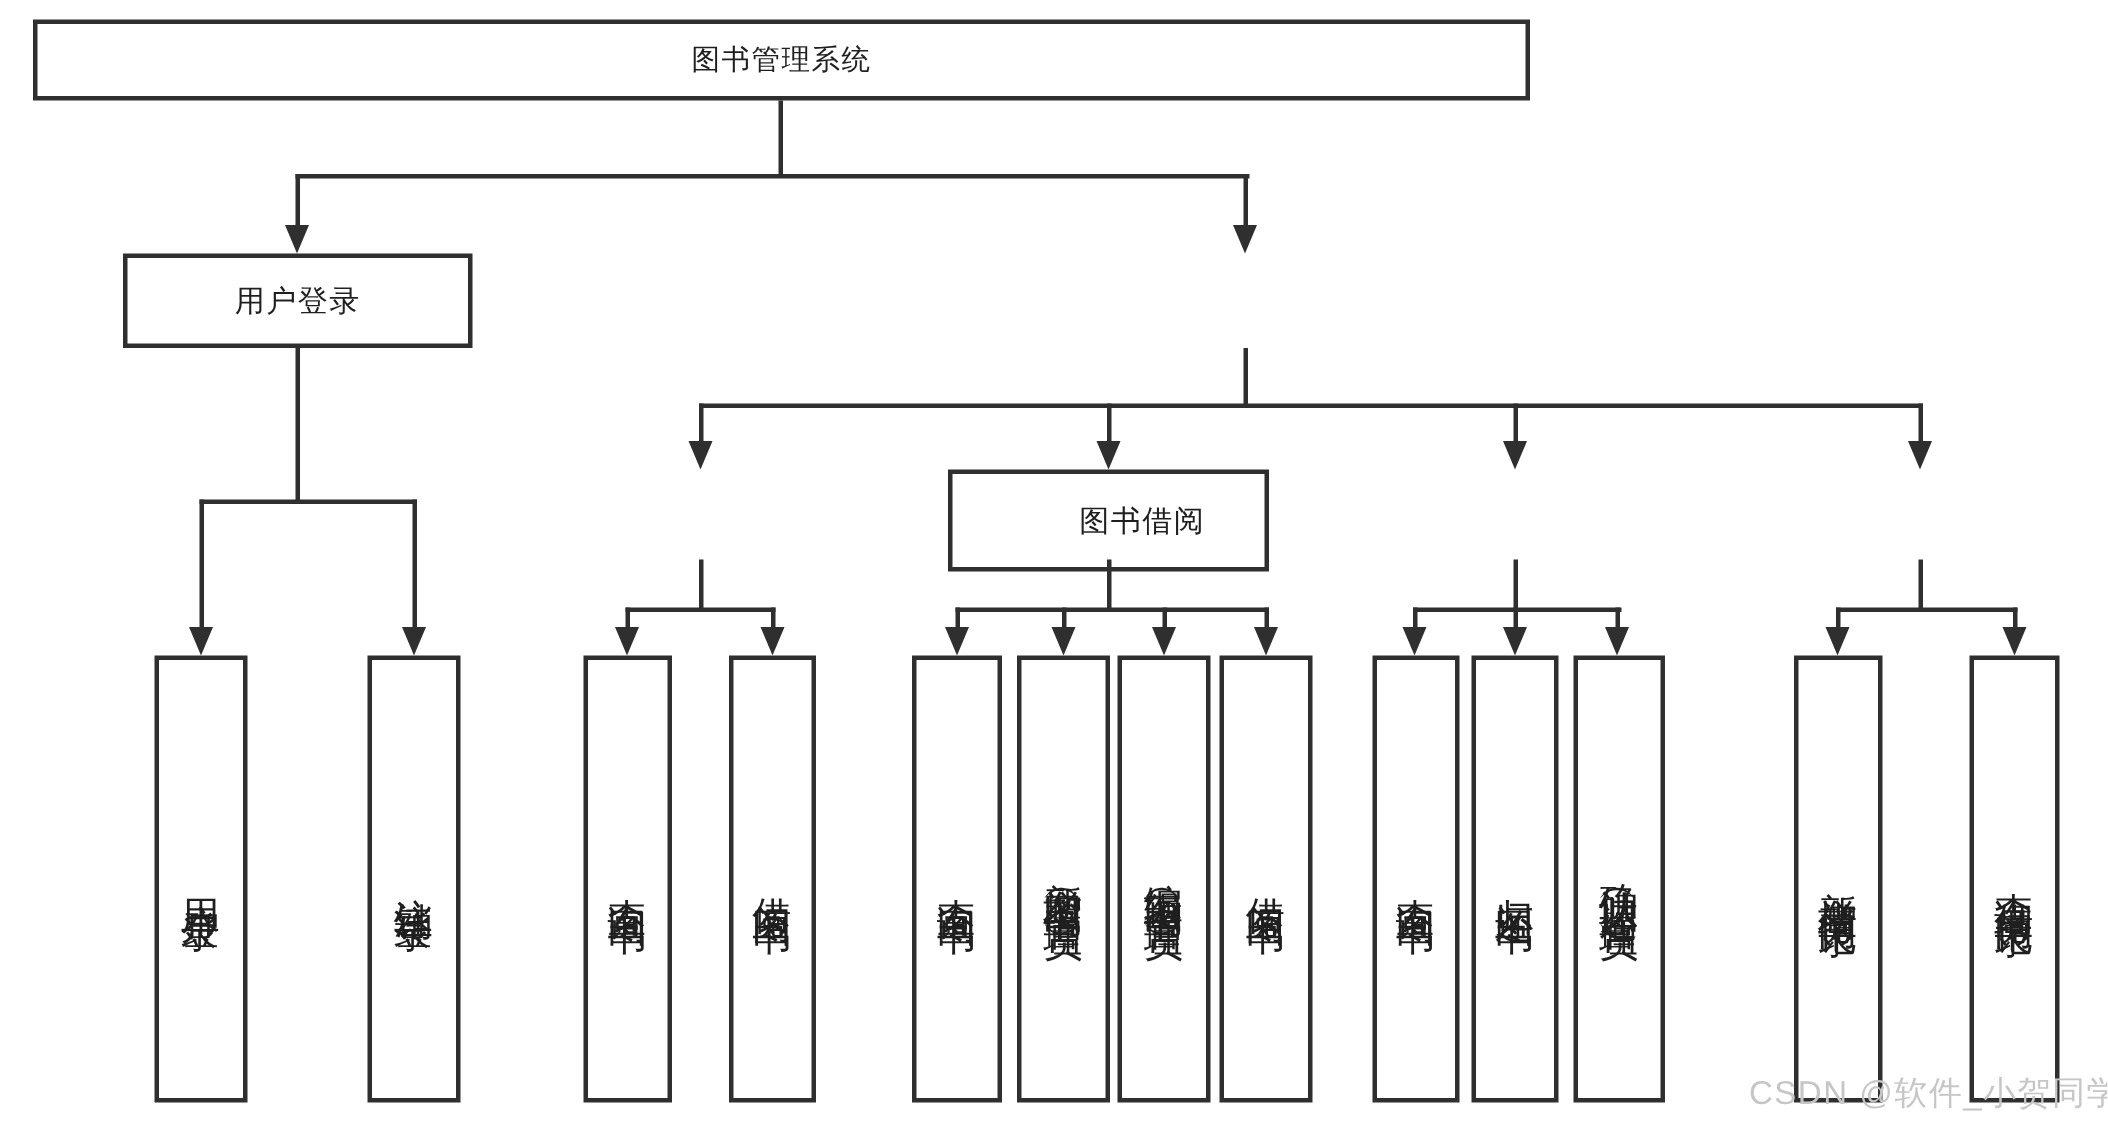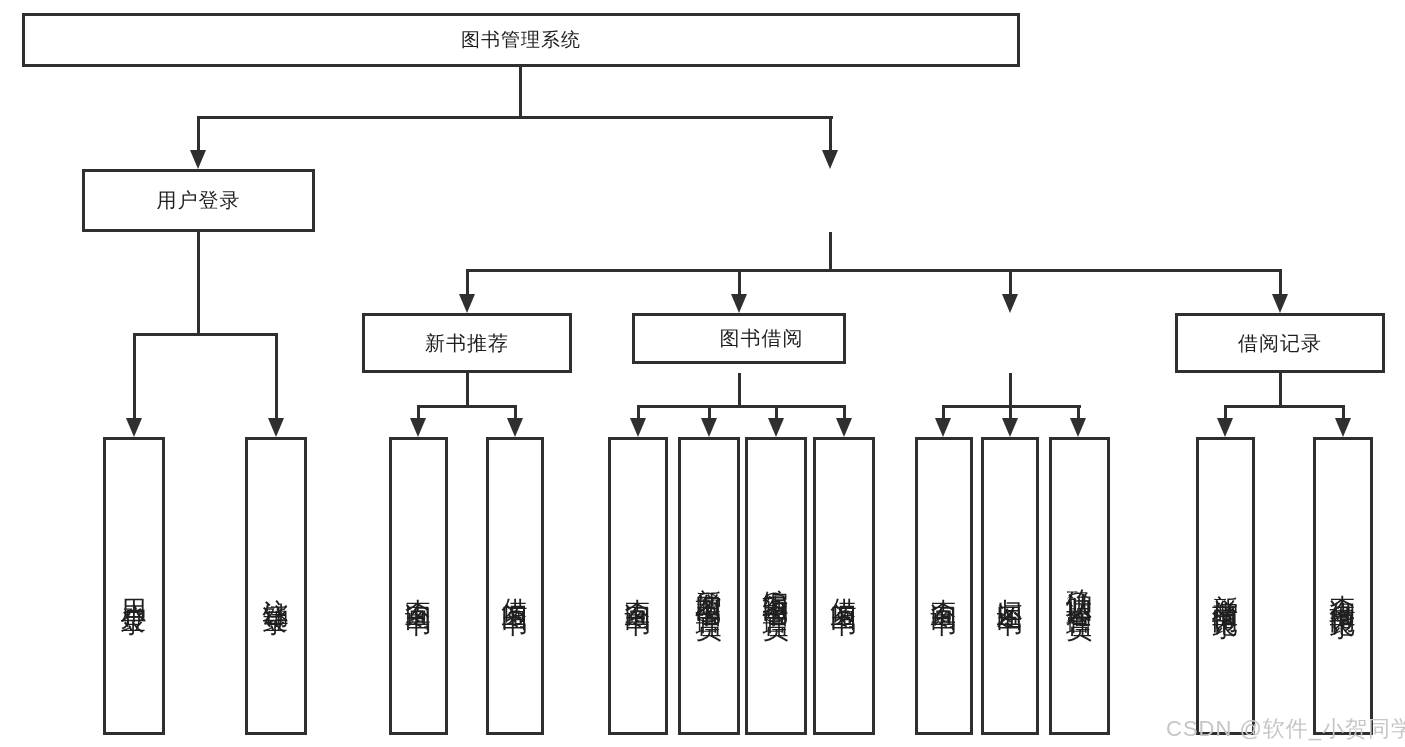--- a/index.html
+++ b/index.html
@@ -85,23 +85,21 @@
   <div class="line" style="left:466px; top:269px; width:816px; height:3px;"></div>
   <div class="line" style="left:466px; top:269px; width:3px; height:28px;"></div>
   <div class="arrow" style="left:459px; top:294px;"></div>
   <div class="line" style="left:738px; top:269px; width:3px; height:28px;"></div>
   <div class="arrow" style="left:731px; top:294px;"></div>
   <div class="line" style="left:1009px; top:269px; width:3px; height:28px;"></div>
   <div class="arrow" style="left:1002px; top:294px;"></div>
   <div class="line" style="left:1279px; top:269px; width:3px; height:28px;"></div>
   <div class="arrow" style="left:1272px; top:294px;"></div>
 
-  <div class="box hbox" style="left:362px; top:313px; width:210px; height:60px;">新书推荐</div>
-  <div class="box hbox" style="left:632px; top:313px; width:214px; height:51px;padding-left:45px;">图书借阅</div>
-  <div class="box hbox" style="left:1175px; top:313px; width:210px; height:60px;">借阅记录</div>
+  <div class="box hbox" style="left:632px; top:313px; width:214px; height:68px;padding-left:45px;">图书借阅</div>
 
   <div class="line" style="left:466px; top:373px; width:3px; height:35px;"></div>
   <div class="line" style="left:417px; top:405px; width:100px; height:3px;"></div>
   <div class="line" style="left:417px; top:405px; width:3px; height:16px;"></div>
   <div class="arrow" style="left:410px; top:418px;"></div>
   <div class="line" style="left:514px; top:405px; width:3px; height:16px;"></div>
   <div class="arrow" style="left:507px; top:418px;"></div>
 
   <div class="line" style="left:738px; top:373px; width:3px; height:35px;"></div>
   <div class="line" style="left:637px; top:405px; width:209px; height:3px;"></div>

